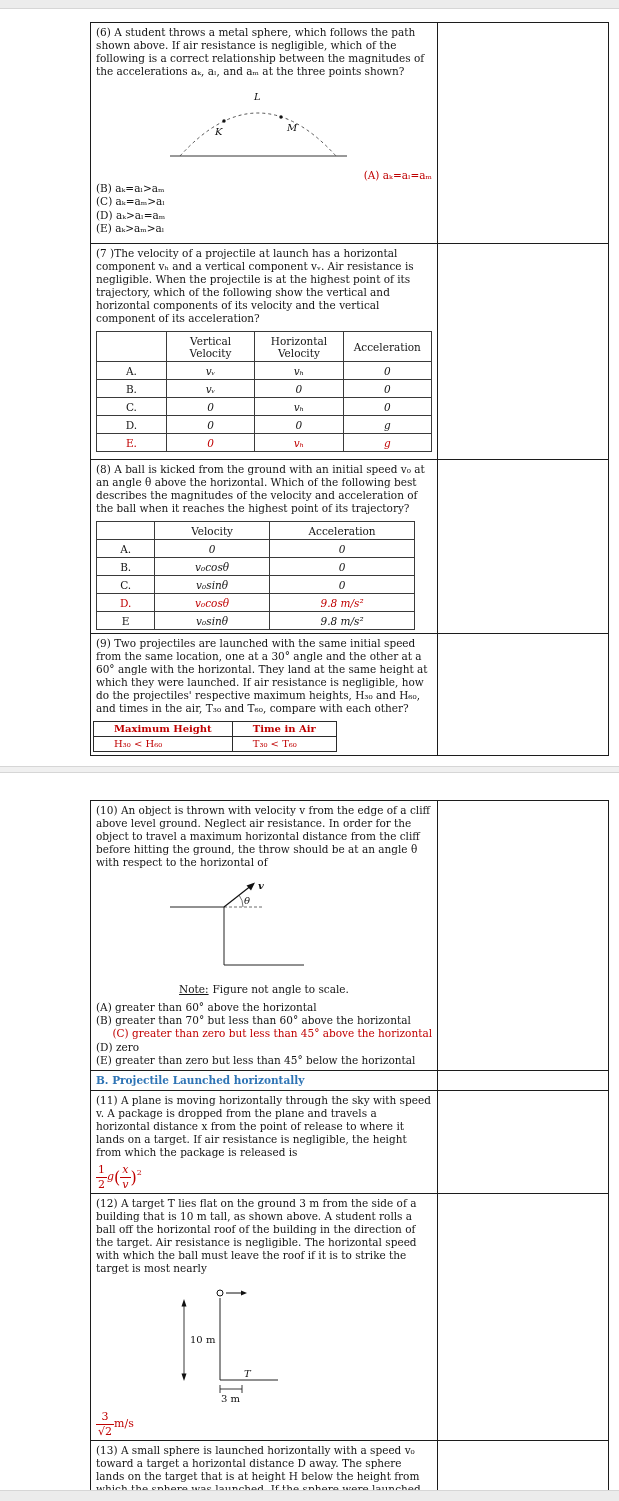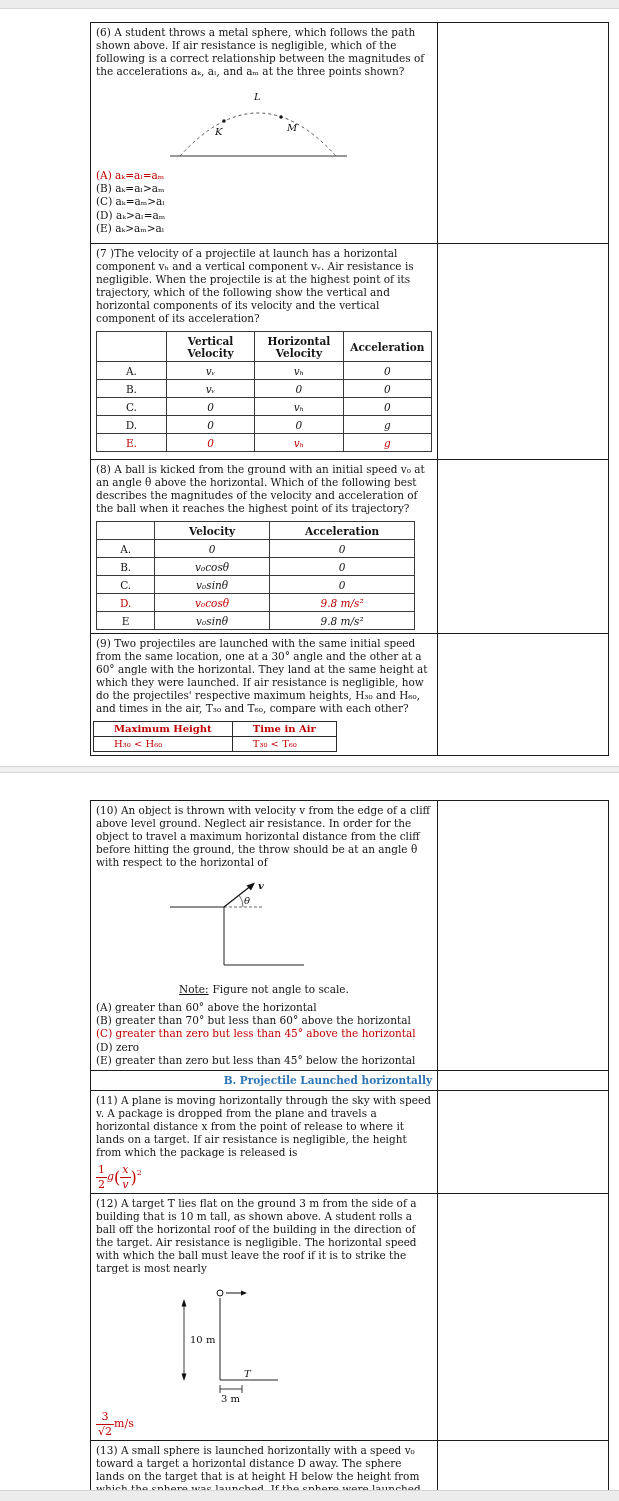--- a/index.html
+++ b/index.html
@@ -25,45 +25,45 @@
   tr.rq9  > td { height:108px; }
   tr.rq10 > td { height:250px; }
   tr.rsec > td { height:12px; padding:1px 5px; }
   tr.rq11 > td { height:63px; }
   tr.rq12 > td { height:200px; }
   tr.rq13 > td { height:113px; }
 
   p.qtext { margin:0; }
   .choices { margin-top:4px; }
   .choice { line-height:13.2px; }
-  .ans-red { color:#c00000; }
+  .ans-red { color:#c00000;text-align:right; }
 
   .fig { display:block; }
   .fig-q6  { margin:6px 0 3px 70px; }
   .fig-q10 { margin:8px 0 2px 66px; }
   .fig-q12 { margin:10px 0 0 72px; }
   svg text { font-family:"DejaVu Serif","Liberation Serif",serif; font-size:10px; fill:#111; }
   svg text.it { font-style:italic; }
   svg text.b { font-weight:bold; }
 
   .note { text-align:center; margin:3px 0 5px; }
   .note .u { text-decoration:underline; margin-right:4px; }
 
   table.inner-table { border-collapse:collapse; margin:6px 0 0 0; width:100%; table-layout:fixed; }
   table.inner-table td { border:1px solid #3a3a3a; text-align:center; padding:2.5px 3px; font-size:10.5px; line-height:12px; }
-  table.inner-table tr.hdr td { font-weight:bold; }
+  table.inner-table tr.hdr td { font-weight:normal; }
   table.inner-table td.val { font-style:italic; }
   table.inner-table tr.row-red td { color:#c00000; }
   table.q8t { width:95%; }
 
   table.q9-box { border-collapse:collapse; margin:6px 0 0 -3px; }
   table.q9-box td { border:1px solid #2b2b2b; color:#c00000; padding:1px 20px; font-size:10px; line-height:12px; white-space:nowrap; }
   table.q9-box tr.hdr td { font-weight:bold; }
 
-  .section-title { color:#2e74b5; font-weight:bold; text-align:right; font-size:10.5px; }
+  .section-title { color:#2e74b5; font-weight:bold; text-align:left; font-size:10.5px; }
 
   .formula { color:#c00000; margin-top:5px; font-size:11px; }
   .frac { display:inline-block; text-align:center; vertical-align:middle; line-height:1.05; }
   .frac .fn { display:block; padding:0 2px 1px; border-bottom:1px solid #c00000; }
   .frac .fd { display:block; padding:1px 2px 0; }
   .big-paren { font-size:16px; vertical-align:middle; }
   .it { font-style:italic; }
   sup.exp { font-size:8px; }
 
   .page-footer { position:absolute; top:737px; left:0; width:619px; text-align:center; font-size:10.5px; color:#1a1a1a; }

